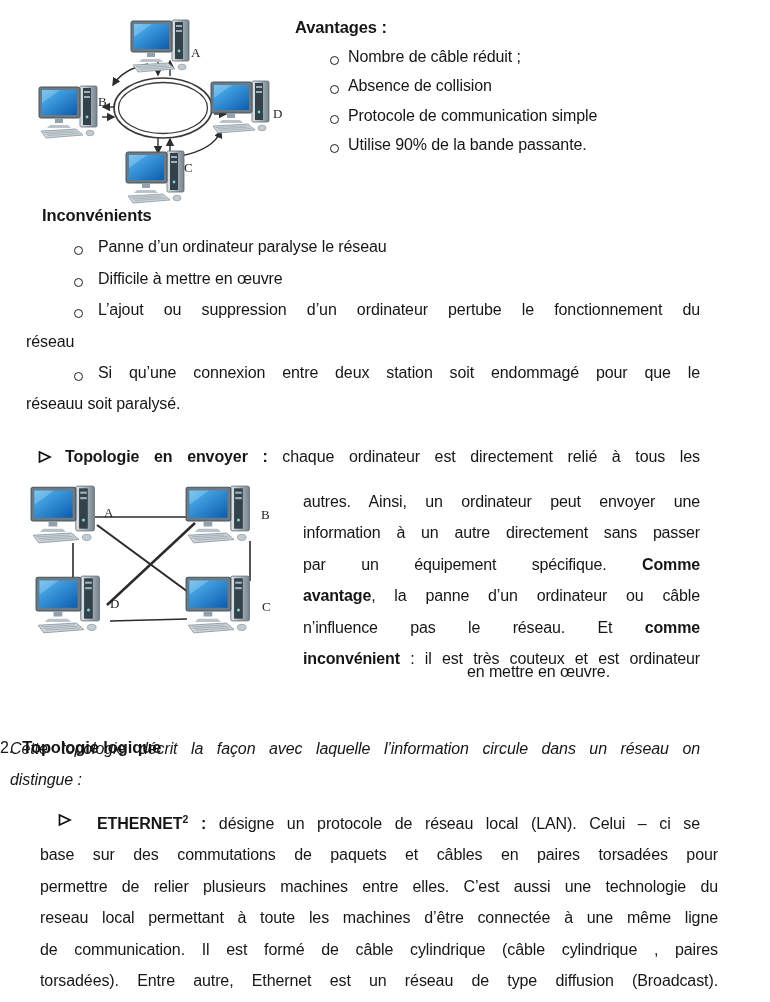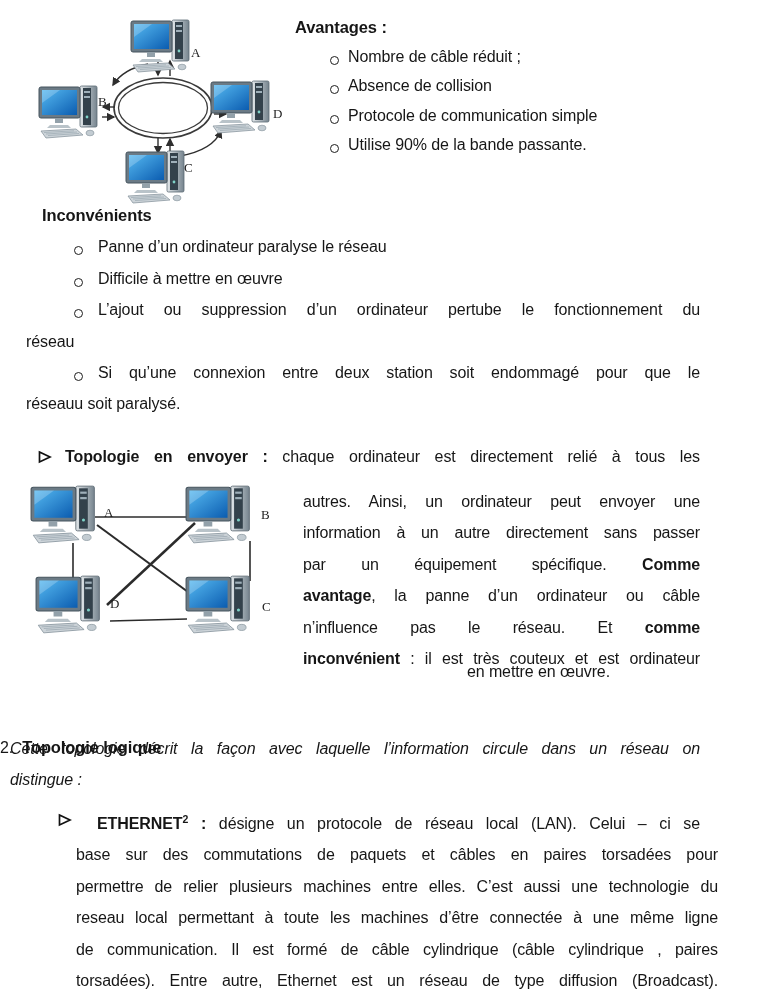--- a/index.html
+++ b/index.html
@@ -35,21 +35,21 @@
   #maille-line1 .line{padding-left:65px;padding-right:70px;}
   #maille-col{left:303px;top:470px;width:397px;letter-spacing:-0.15px;margin-top:16px;}
   #maille-tail{left:10px;top:656px;width:600px;text-align:right;}
   
   #logique-h{left:0;top:701px;width:700px;}
   #logique-h .b{margin-left:9px;font-size:16.5px;}
   #logique-p{left:10px;top:733px;width:690px;font-style:italic;}
   
   #ethernet{left:0;top:804px;width:770px;}
   #ethernet .l1{padding-left:97px;padding-right:70px;}
-  #ethernet .lx{padding-left:40px;padding-right:52px;margin-left:36px;}
+  #ethernet .lx{padding-left:40px;padding-right:52px;}
   svg text{font-family:"Liberation Serif",serif;font-size:13px;fill:#222;}
 </style>
 </head>
 <body>
 
 <svg class="abs" style="left:28px;top:14px;" width="266" height="196" viewBox="0 0 266 196">
   <defs>
     <linearGradient id="scr" x1="0" y1="0" x2="1" y2="1">
       <stop offset="0" stop-color="#55b8f0"></stop>
         <stop offset="1" stop-color="#0b5cb0"></stop>

